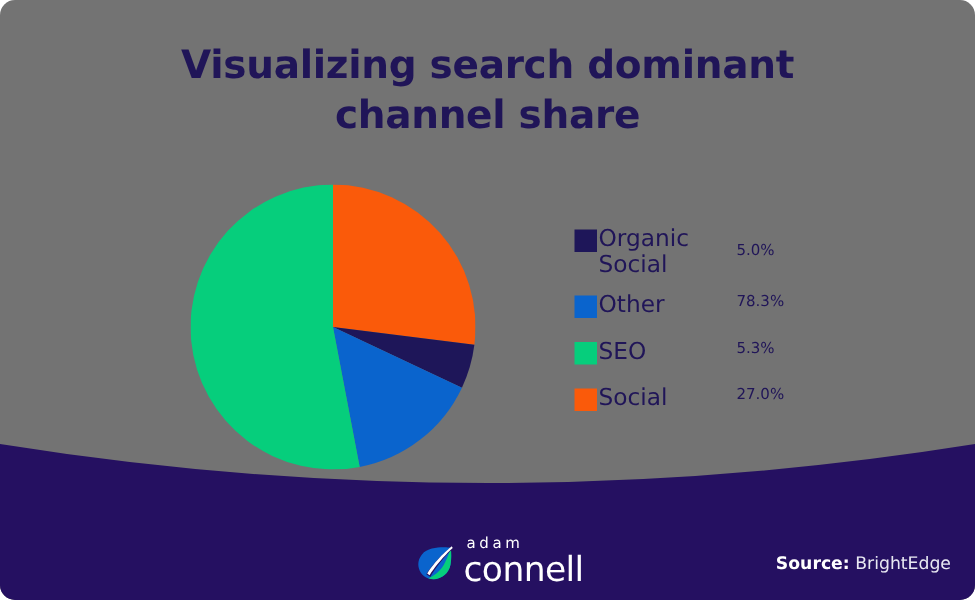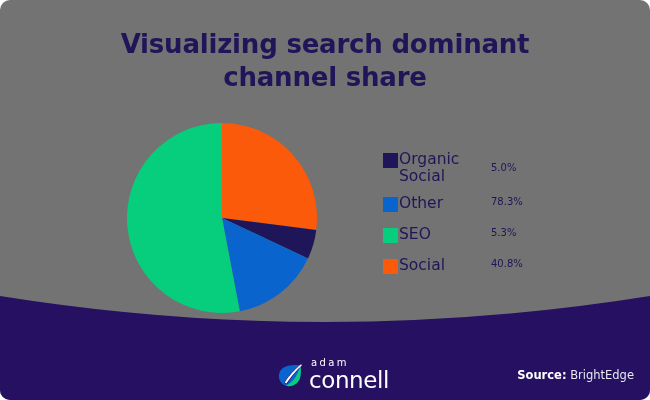--- a/index.html
+++ b/index.html
@@ -162,21 +162,21 @@
 
     <div class="legend-row">
       <span class="legend-swatch" style="background: rgb(6, 206, 124);"></span>
       <span class="legend-label" style="color: rgb(32, 21, 88);">SEO</span>
       <span class="legend-value" style="color: rgb(32, 21, 88);">5.3%</span>
     </div>
 
     <div class="legend-row">
       <span class="legend-swatch" style="background: rgb(250, 90, 10);"></span>
       <span class="legend-label" style="color: rgb(32, 21, 88);">Social</span>
-      <span class="legend-value" style="color: rgb(32, 21, 88);">40.8%</span>
+      <span class="legend-value" style="color: rgb(32, 21, 88);">27.0%</span>
     </div>
 
   </div>
 
   <svg id="footer-curve" viewBox="0 0 650 120" preserveAspectRatio="none">
     <path id="footer-path" d="M0,16 Q325,68 650,16 L650,120 L0,120 Z" fill="#251061"></path>
   </svg>
 
   <div id="source"><span id="source-label">Source:</span><span id="source-value"> BrightEdge</span></div>
 

